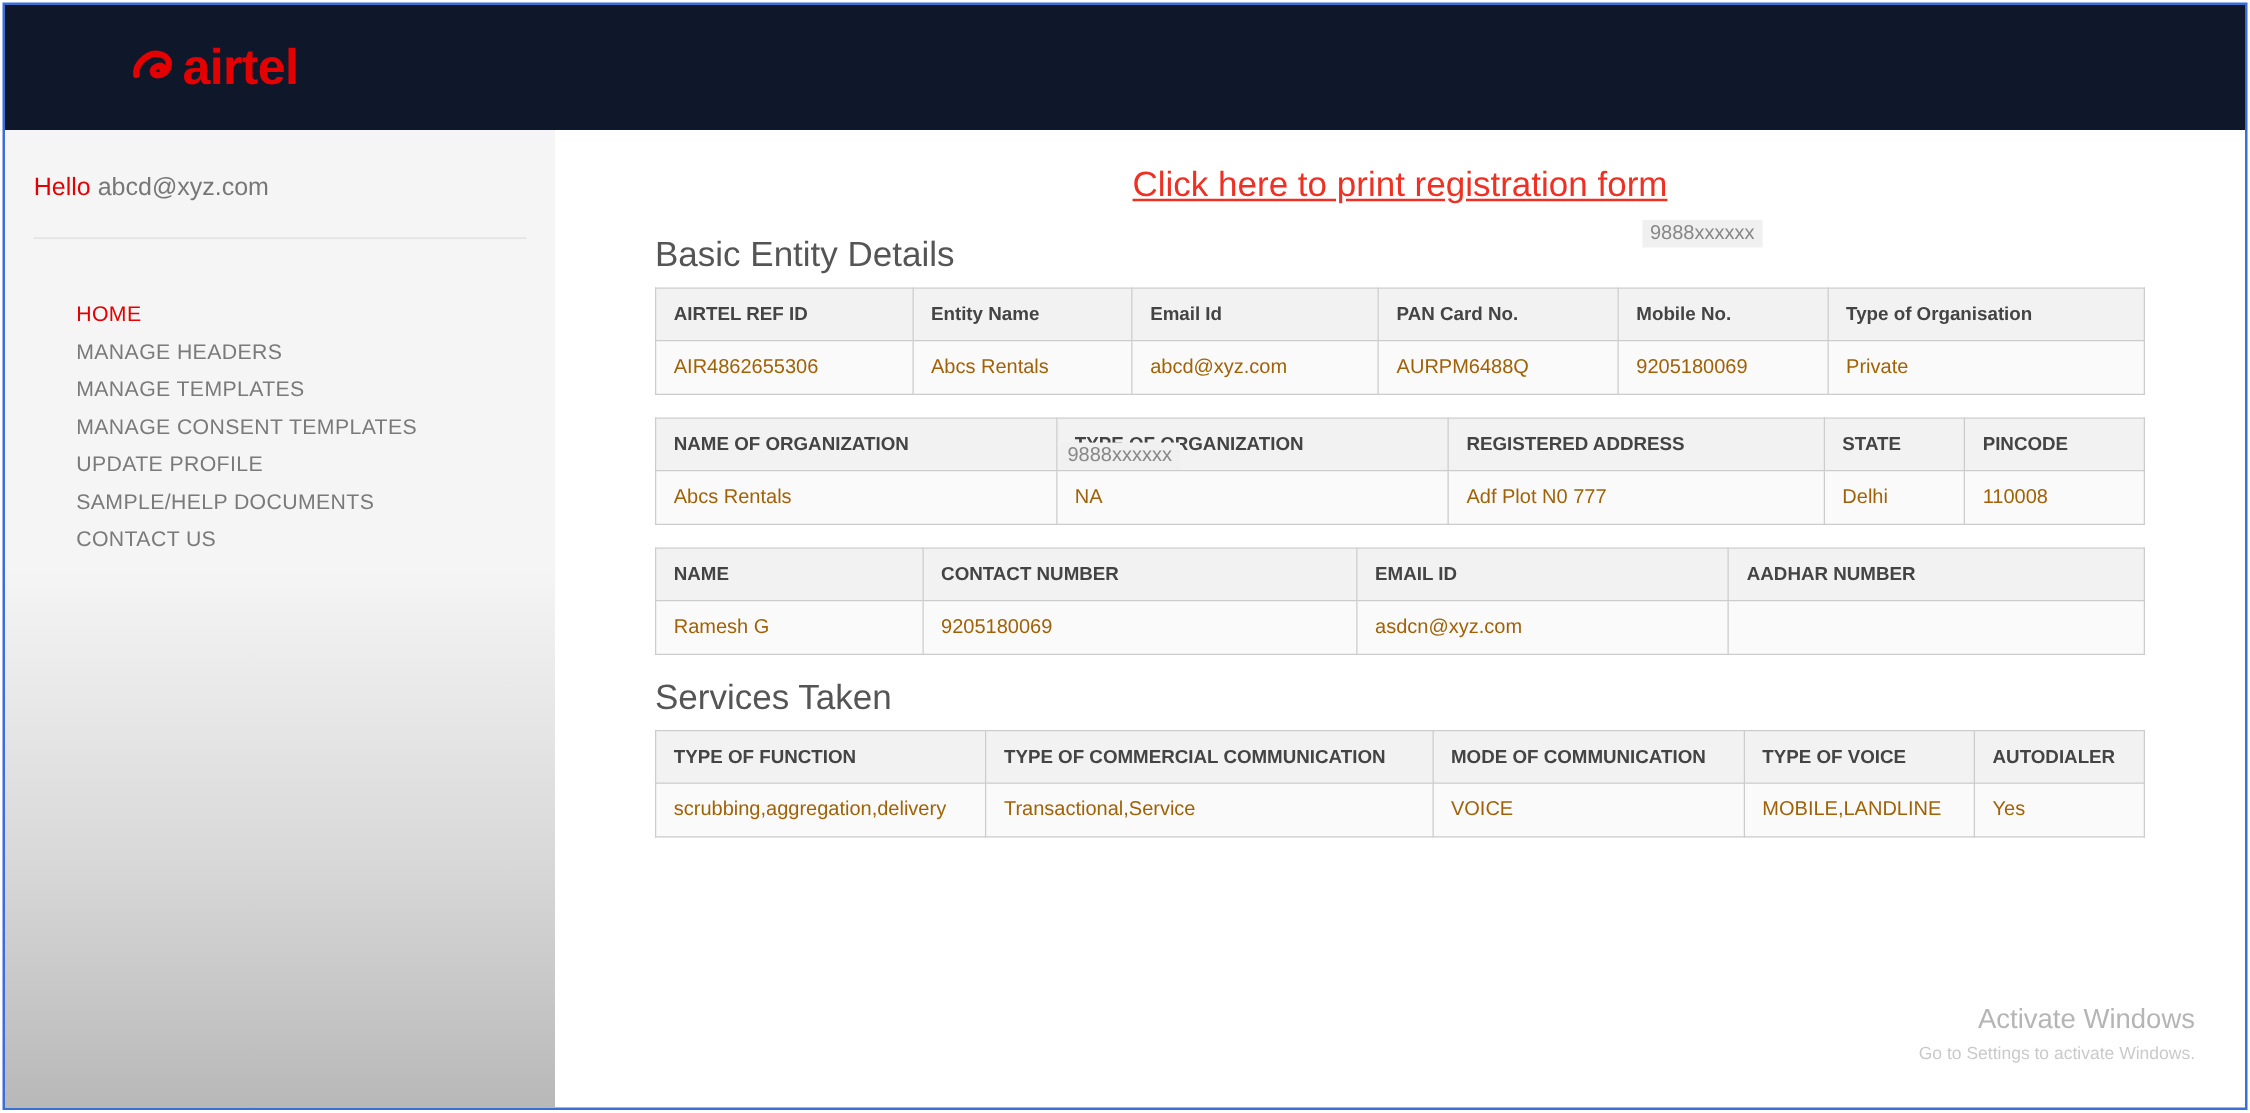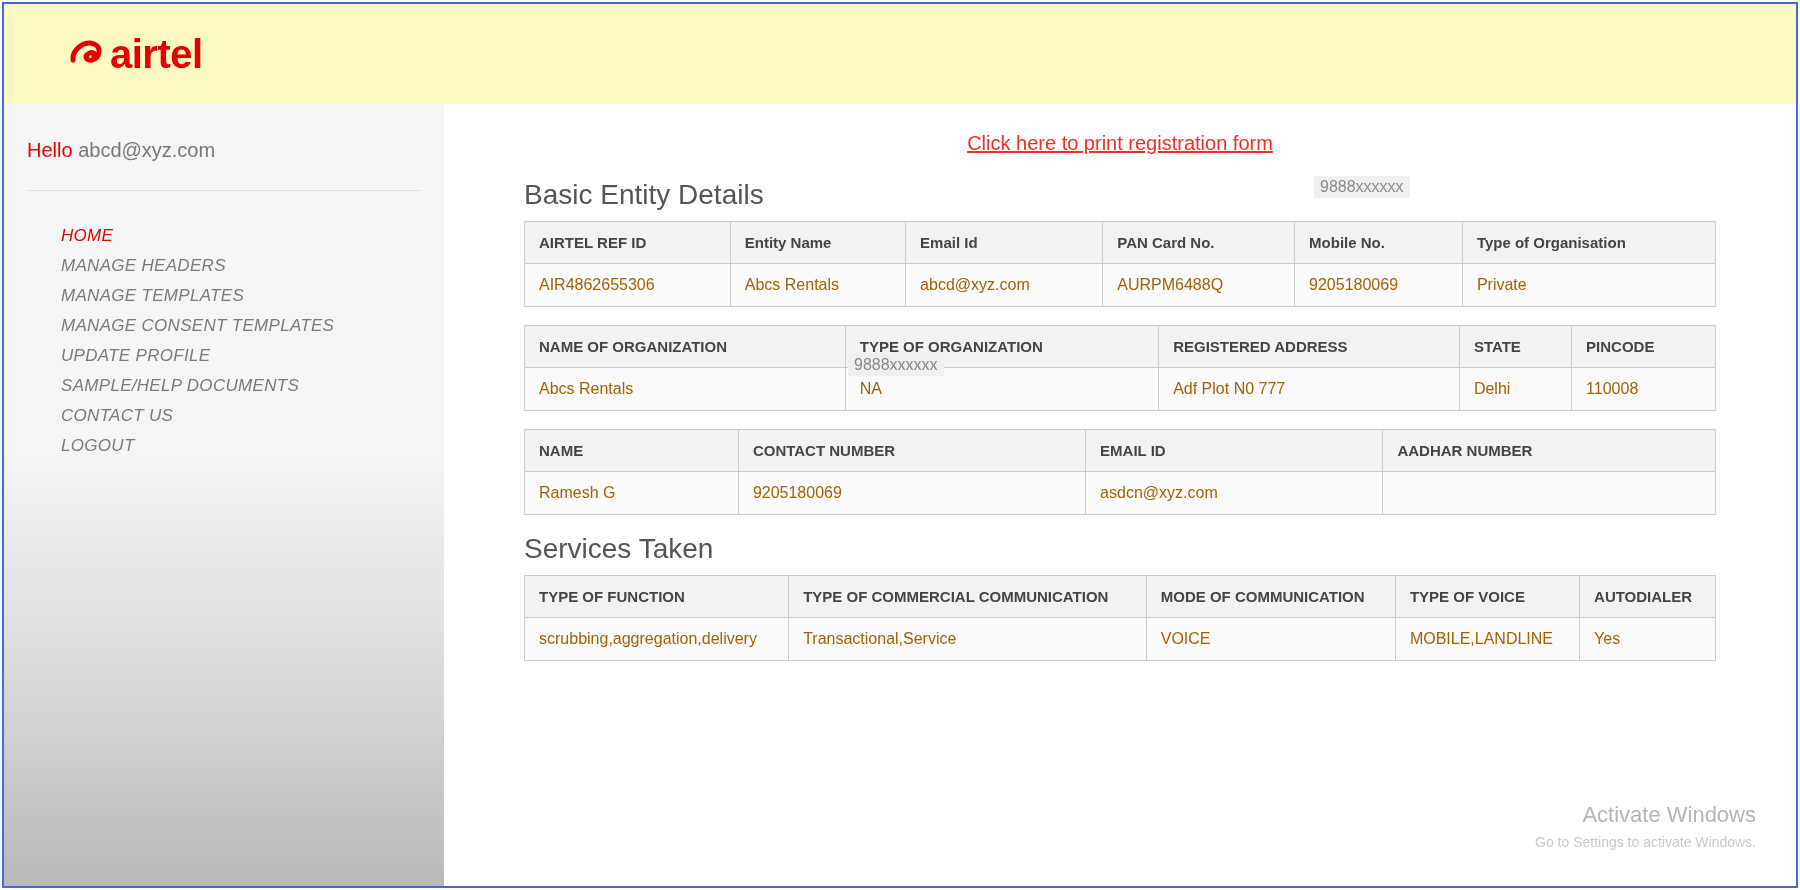--- a/index.html
+++ b/index.html
@@ -15,22 +15,22 @@
       width: 1796px;
       height: 886px;
       margin: 2px;
       background: #fff;
       position: relative;
     }
     .header {
       height: 100px;
       display: flex;
       align-items: center;
-      padding-left: 64px;
-      background: #fef9c3;
+      padding-left: 100px;
+      background: #0f172a;
     }
     .logo {
       display: flex;
       align-items: center;
       gap: 6px;
     }
     .logo-swirl {
       color: #e40000;
       display: inline-flex;
     }
@@ -51,23 +51,22 @@
     }
     .hello-line {
       font-size: 20px;
       color: #777;
       padding-bottom: 28px;
       border-bottom: 1px solid #ddd;
     }
     .hello-prefix { color: #e40000; }
     .nav-list {
       list-style: none;
-      margin-top: 30px;
+      margin-top: 46px;
       padding-left: 34px;
-      font-style: italic;
     }
     .nav-list li {
       font-size: 17px;
       color: #7a7a7a;
       letter-spacing: 0.3px;
       padding: 5px 0;
       cursor: pointer;
     }
     .nav-list li.active { color: #e40000; font-weight: 500; }
     .main {
@@ -75,21 +74,21 @@
       padding: 28px 80px 20px 80px;
       position: relative;
       overflow: hidden;
     }
     .print-link {
       text-align: center;
       margin-bottom: 24px;
     }
     .print-link a {
       color: #ee3124;
-      font-size: 20px;
+      font-size: 28px;
       text-decoration: underline;
       font-weight: 400;
       cursor: pointer;
     }
     .section-title {
       font-size: 28px;
       font-weight: 400;
       color: #555;
       margin: 14px 0 10px 0;
     }
@@ -162,21 +161,20 @@
         <span>abcd@xyz.com</span>
       </div>
       <ul class="nav-list">
         <li class="active">HOME</li>
         <li>MANAGE HEADERS</li>
         <li>MANAGE TEMPLATES</li>
         <li>MANAGE CONSENT TEMPLATES</li>
         <li>UPDATE PROFILE</li>
         <li>SAMPLE/HELP DOCUMENTS</li>
         <li>CONTACT US</li>
-        <li>LOGOUT</li>
       </ul>
     </aside>
 
     <main class="main">
       <div class="print-link">
         <a>Click here to print registration form</a>
       </div>
 
       <div class="overlay-tag ov1">9888xxxxxx</div>
 

